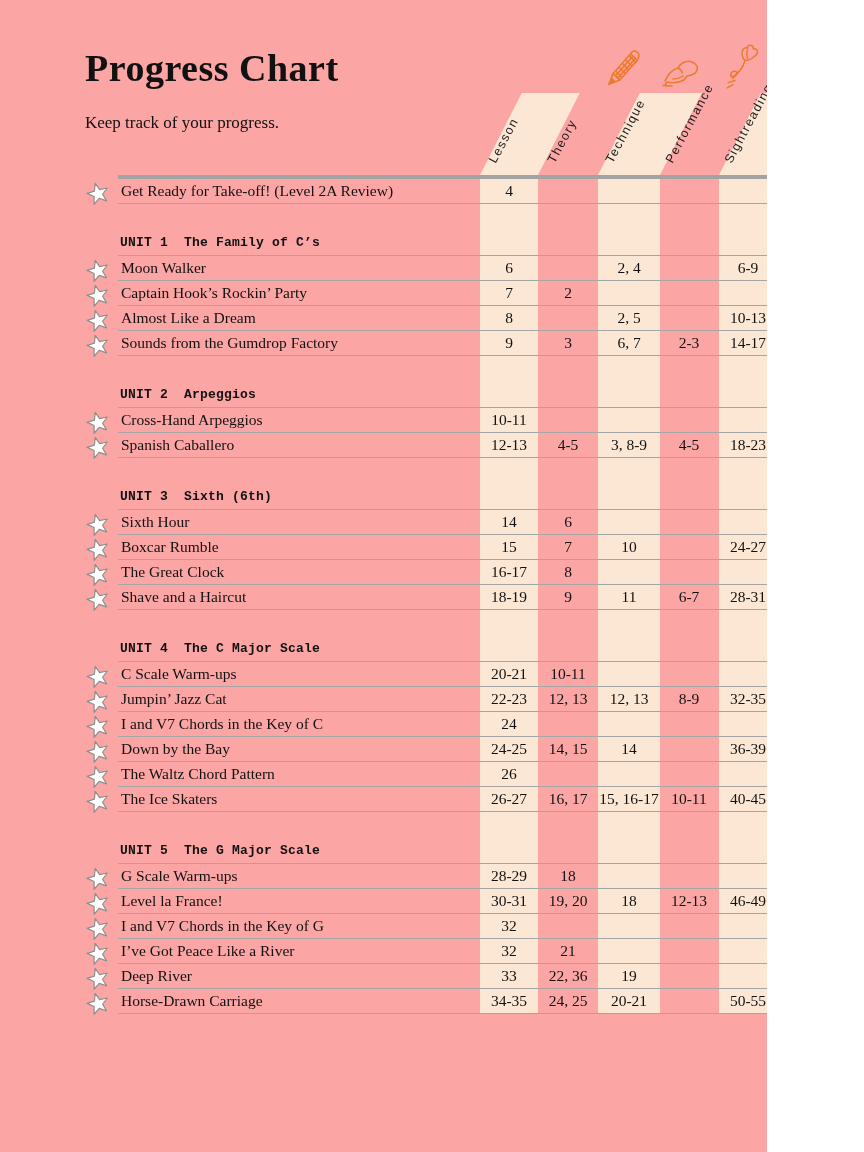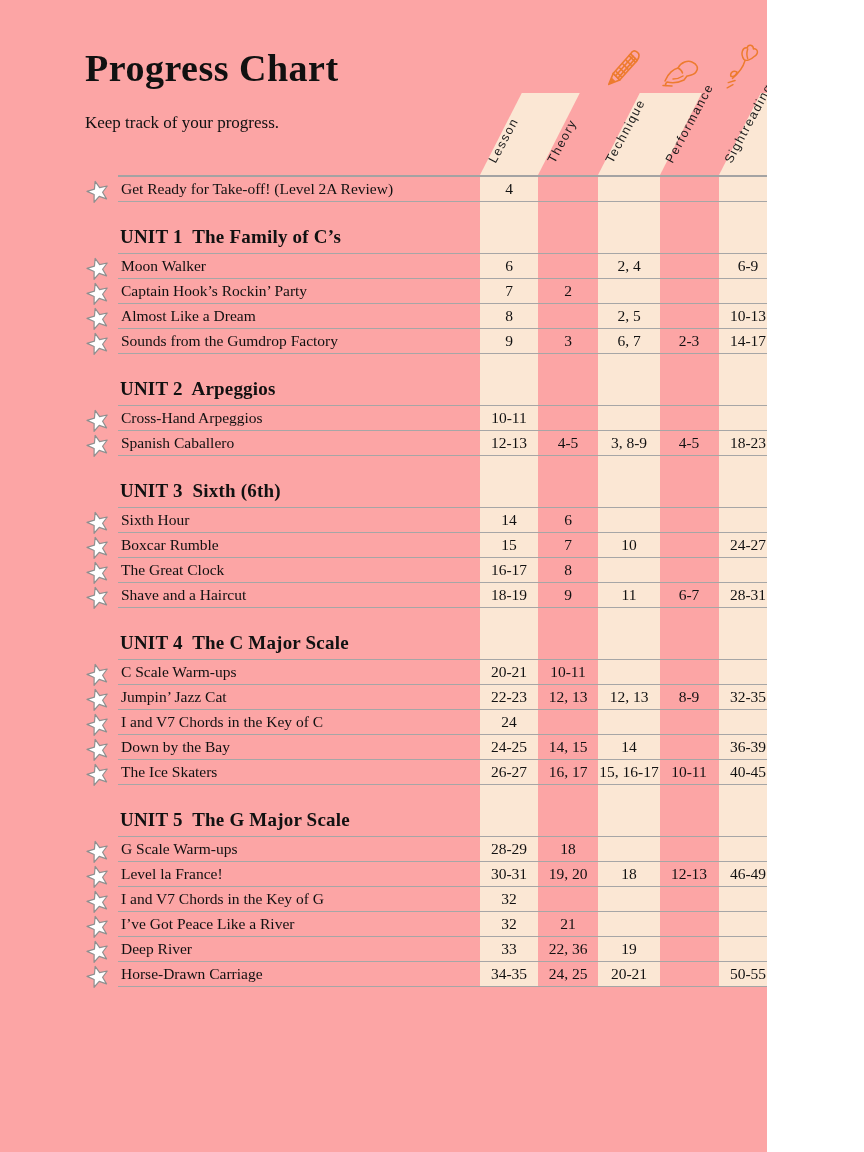--- a/index.html
+++ b/index.html
@@ -34,30 +34,30 @@
   .icon-hand{left:661px;top:54px;}
   .icon-flower{left:723px;top:42px;}
   .icon-glasses{left:779px;top:52px;}
 
   
   .table{position:absolute;left:118px;top:175px;width:660px;}
   .band{position:absolute;top:0;bottom:0;background:#fbe7d4;z-index:0;}
   .b-lesson{left:362px;width:58px;}
   .b-technique{left:480px;width:62px;}
   .b-sightreading{left:601px;width:59px;}
-  .rows{position:relative;z-index:1;border-top:2px solid #a3a3a3;}
+  .rows{position:relative;z-index:1;border-top:4px solid #a3a3a3;}
   .row{position:relative;height:25px;box-sizing:border-box;border-bottom:1px solid #a6a6a6;}
   .rtitle{position:absolute;left:3px;top:50%;transform:translateY(-50%);
           font-size:15.5px;white-space:nowrap;}
   .cell{position:absolute;top:50%;transform:translate(-50%,-50%);
         font-size:15.5px;white-space:nowrap;}
   .c0{left:391px;} .c1{left:450px;} .c2{left:511px;text-align:center;} .c3{left:571px;} .c4{left:630px;}
   .unit-gap{position:relative;height:52px;box-sizing:border-box;border-bottom:1px solid #a6a6a6;
             display:flex;align-items:flex-end;}
-  .uheading{margin:0 0 5px 2px;font-size:19px;font-weight:700;letter-spacing:.2px;white-space:pre;}
+  .uheading{margin:0 0 5px 2px;font-size:13px;font-weight:700;letter-spacing:.2px;white-space:pre;font-family:Liberation Mono, monospace;}
   .star{position:absolute;left:-32px;top:3px;width:24px;height:24px;cursor:pointer;}
   .star svg{width:100%;height:100%;transform:rotate(-15deg);}
 </style>
 </head>
 <body>
 
 <div class="page">
 
   <h1 class="title">Progress Chart</h1>
   <div class="subtitle">
@@ -339,20 +339,33 @@
       </svg>
     </span>
     <span class="rtitle">Down by the Bay</span>
     <span class="cell c0">24-25</span>
     <span class="cell c1">14, 15</span>
     <span class="cell c2">14</span>
     <span class="cell c3"></span>
     <span class="cell c4">36-39</span>
   </div>
 
+  <div class="row">
+    <span class="star">
+      <svg viewBox="0 0 24 24" fill="#ffffff" stroke="#8f8f8f" stroke-width="1.2" stroke-linejoin="round">
+        <path d="M12,1 L14.7,8.28 L22.46,8.6 L16.37,13.42 L18.47,20.9 L12,16.6 L5.53,20.9 L7.63,13.42 L1.54,8.6 L9.3,8.28 Z"></path>
+      </svg>
+    </span>
+    <span class="rtitle">The Waltz Chord Pattern</span>
+    <span class="cell c0">26</span>
+    <span class="cell c1"></span>
+    <span class="cell c2"></span>
+    <span class="cell c3"></span>
+    <span class="cell c4"></span>
+  </div>
 
   <div class="row">
     <span class="star">
       <svg viewBox="0 0 24 24" fill="#ffffff" stroke="#8f8f8f" stroke-width="1.2" stroke-linejoin="round">
         <path d="M12,1 L14.7,8.28 L22.46,8.6 L16.37,13.42 L18.47,20.9 L12,16.6 L5.53,20.9 L7.63,13.42 L1.54,8.6 L9.3,8.28 Z"></path>
       </svg>
     </span>
     <span class="rtitle">The Ice Skaters</span>
     <span class="cell c0">26-27</span>
     <span class="cell c1">16, 17</span>

